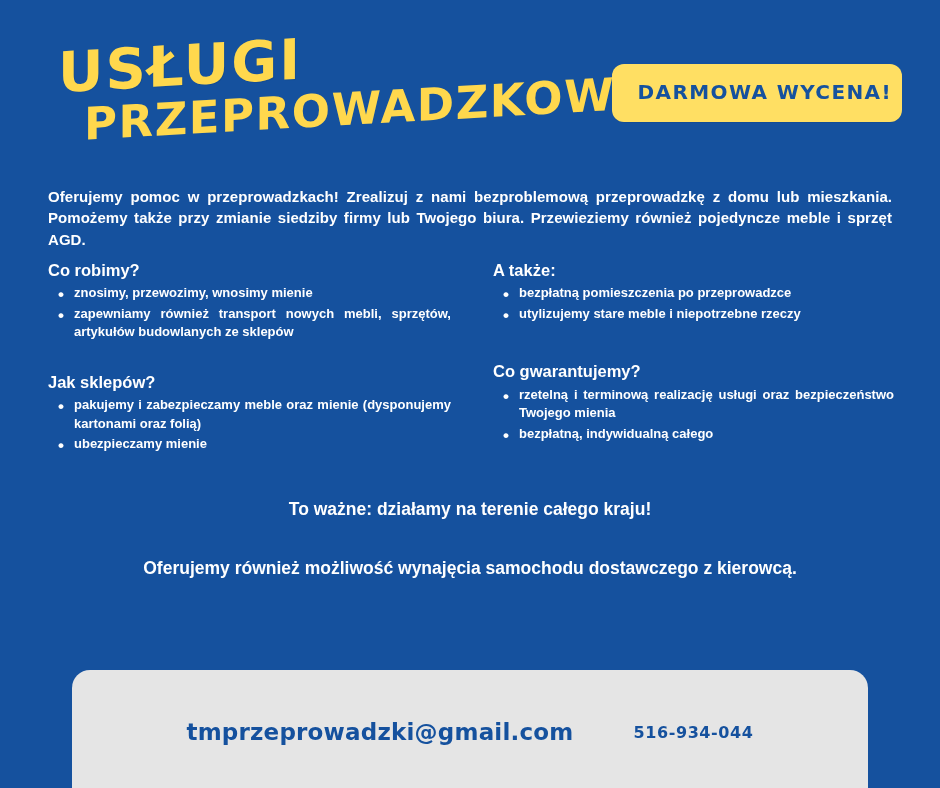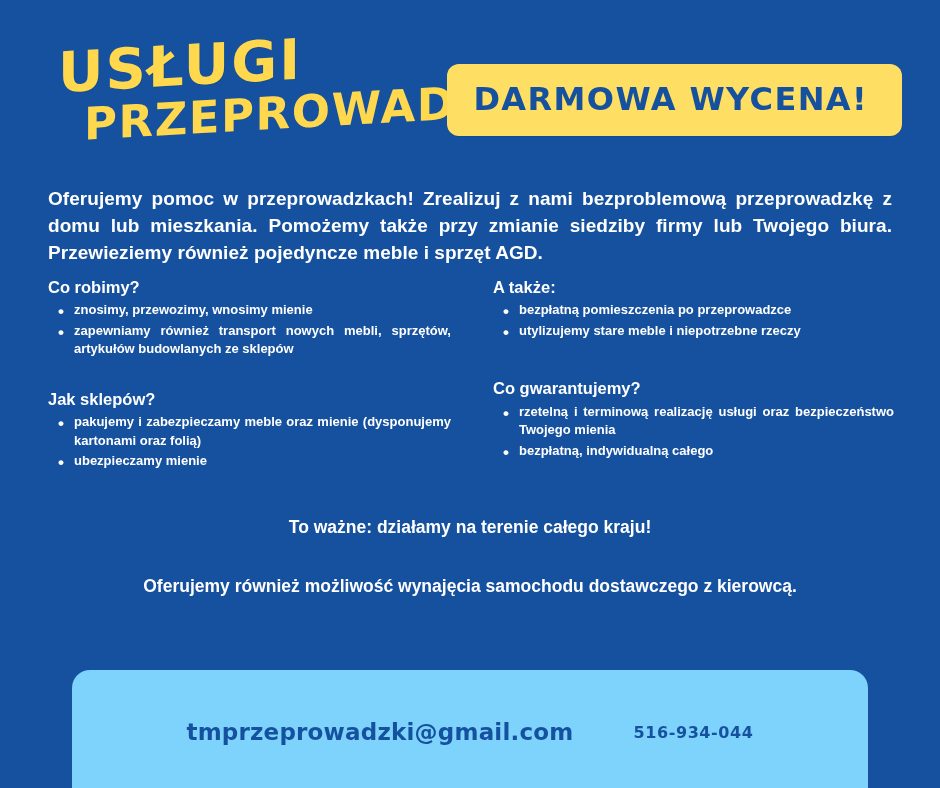--- a/index.html
+++ b/index.html
@@ -57,33 +57,33 @@
     margin: 0;
     padding-left: 26px;
   }
   .badge {
     position: absolute;
     right: 38px;
     top: 64px;
     background: #ffdf63;
     color: #15519e;
     border-radius: 12px;
-    padding: 16px 34px 18px 26px;
-    font-family: "DejaVu Sans", sans-serif;
-    font-weight: bold;
-    font-size: 32px;
+    padding: 16px 10px 18px 26px;
+    font-family: "DejaVu Sans", sans-serif;
+    font-weight: bold;
+    font-size: 20px;
     letter-spacing: 1.4px;
     white-space: nowrap;
     box-shadow: 0 1px 0 rgba(0,0,0,0.05);
   }
 
   
   .intro {
     margin: 6px 48px 0 48px;
-    font-size: 19px;
+    font-size: 15px;
     font-weight: bold;
     line-height: 1.42;
     text-align: justify;
     letter-spacing: 0.05px;
   }
 
   
   .columns {
     display: flex;
     margin: 10px 44px 0 44px;
@@ -138,21 +138,21 @@
   .center-line.first { margin-top: 44px; }
   .center-line.second { margin-top: 38px; }
 
   
   .footer-card {
     position: absolute;
     left: 72px;
     right: 72px;
     bottom: 0;
     height: 118px;
-    background: #7dd3fc;
+    background: #e5e5e5;
     border-radius: 18px 18px 0 0;
     display: flex;
     align-items: center;
     justify-content: center;
     gap: 60px;
     padding-top: 6px;
   }
   .footer-text {
     font-family: "DejaVu Sans", sans-serif;
     color: #15519e;

